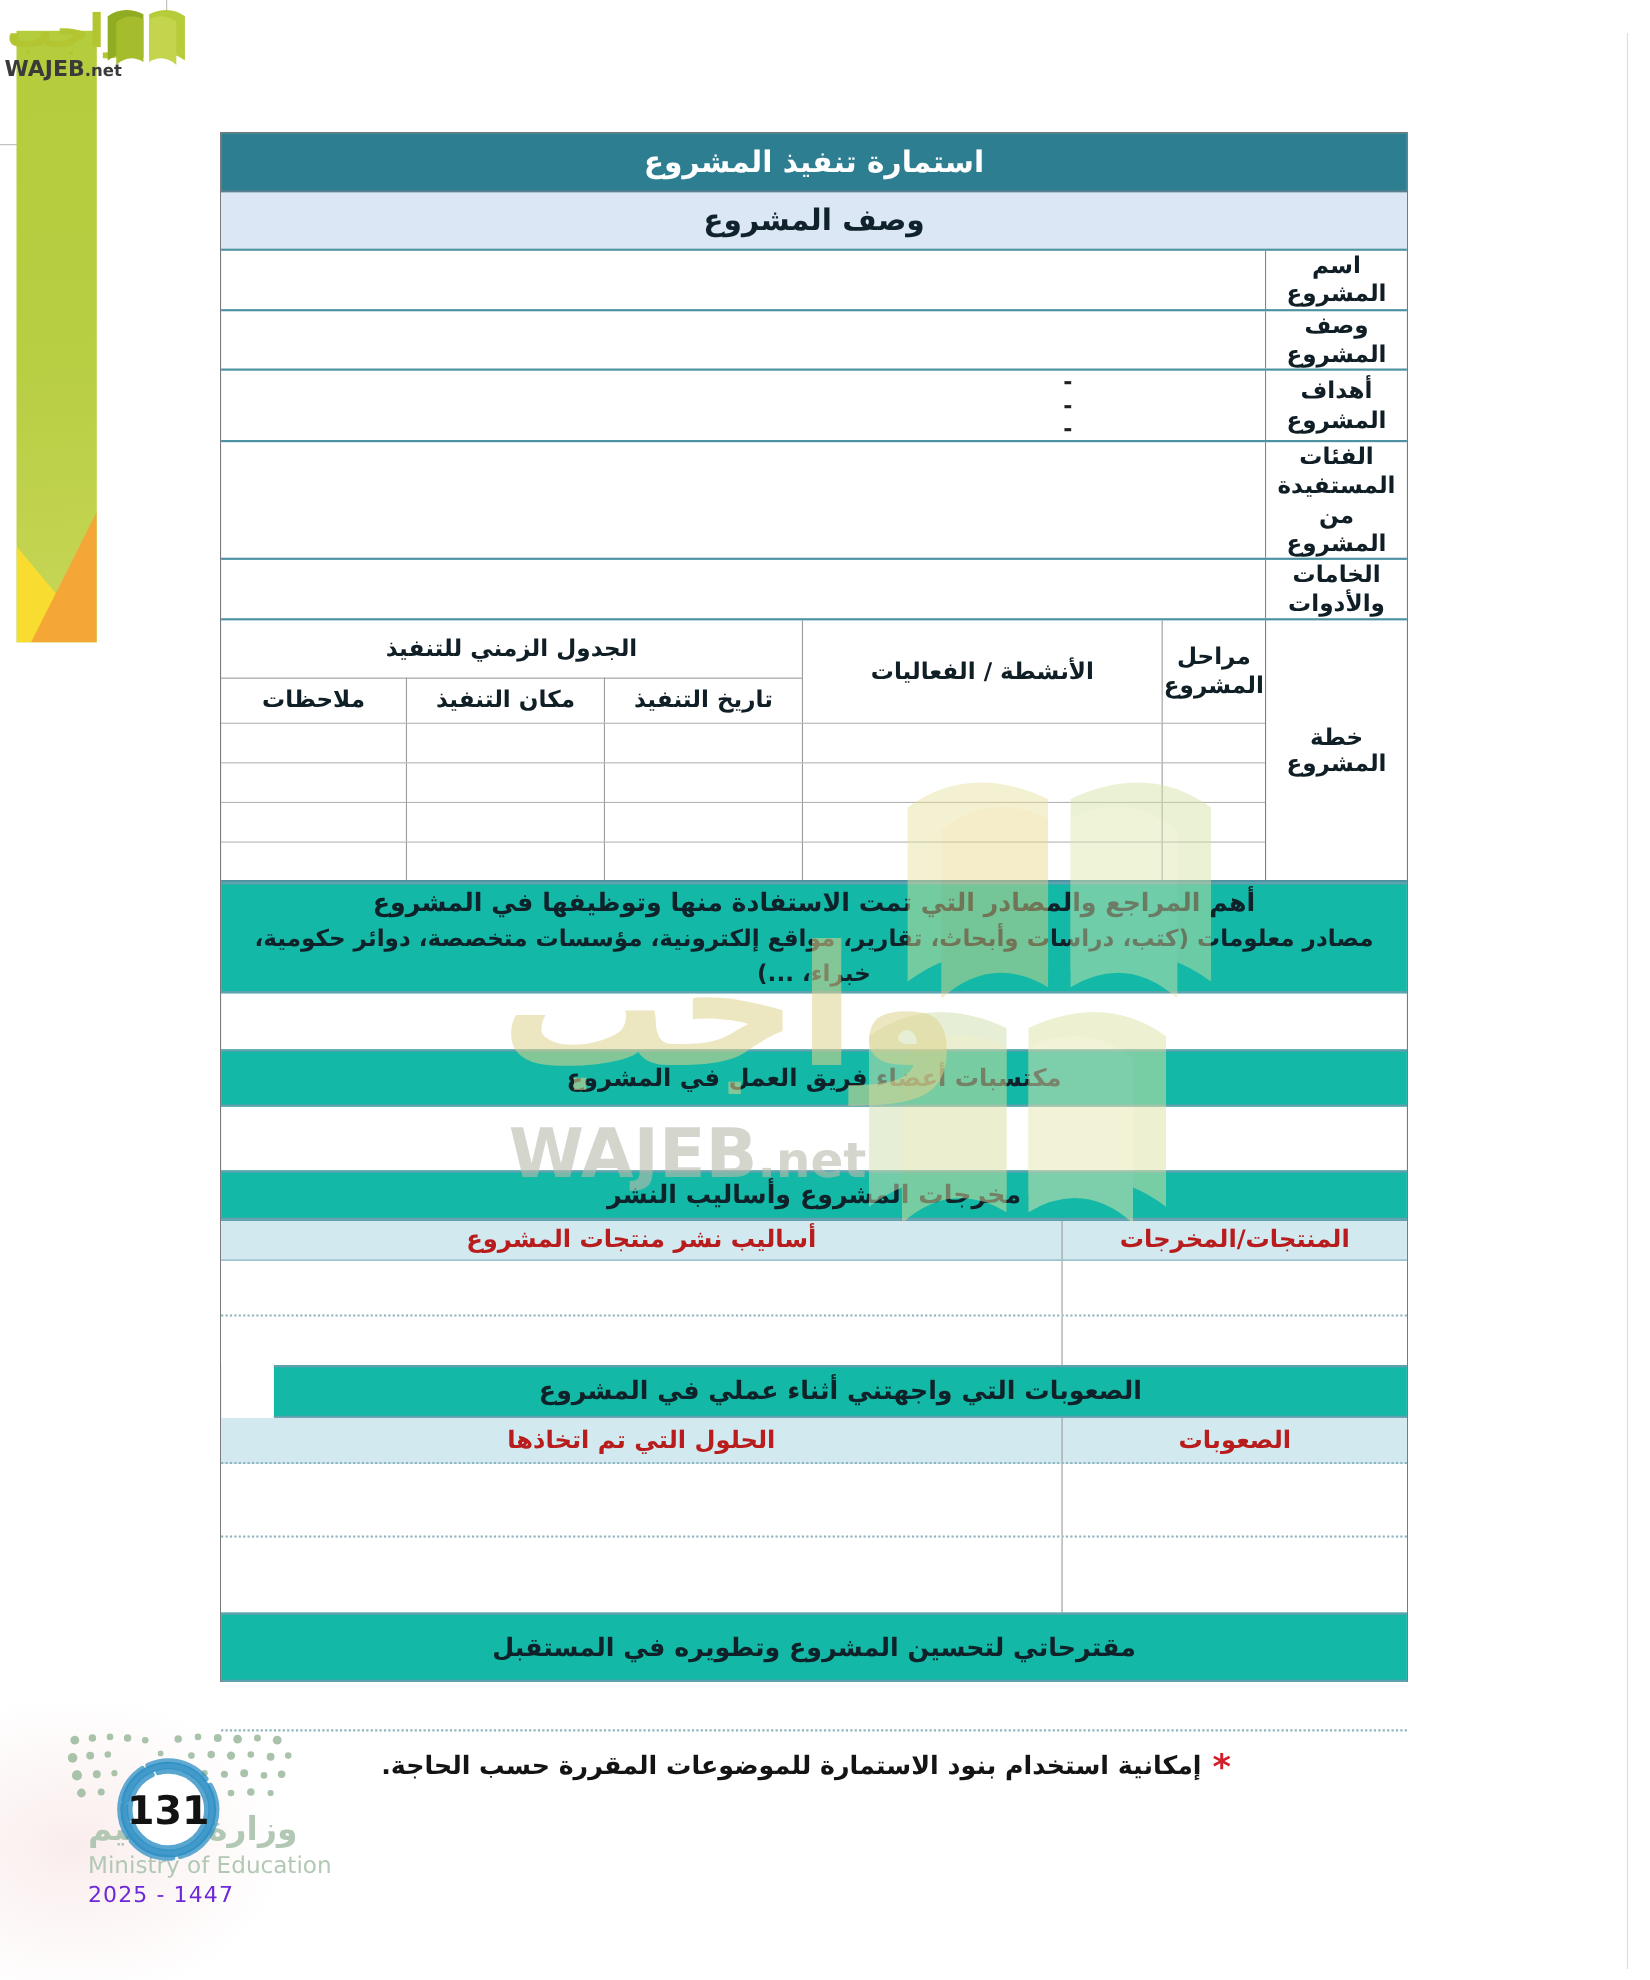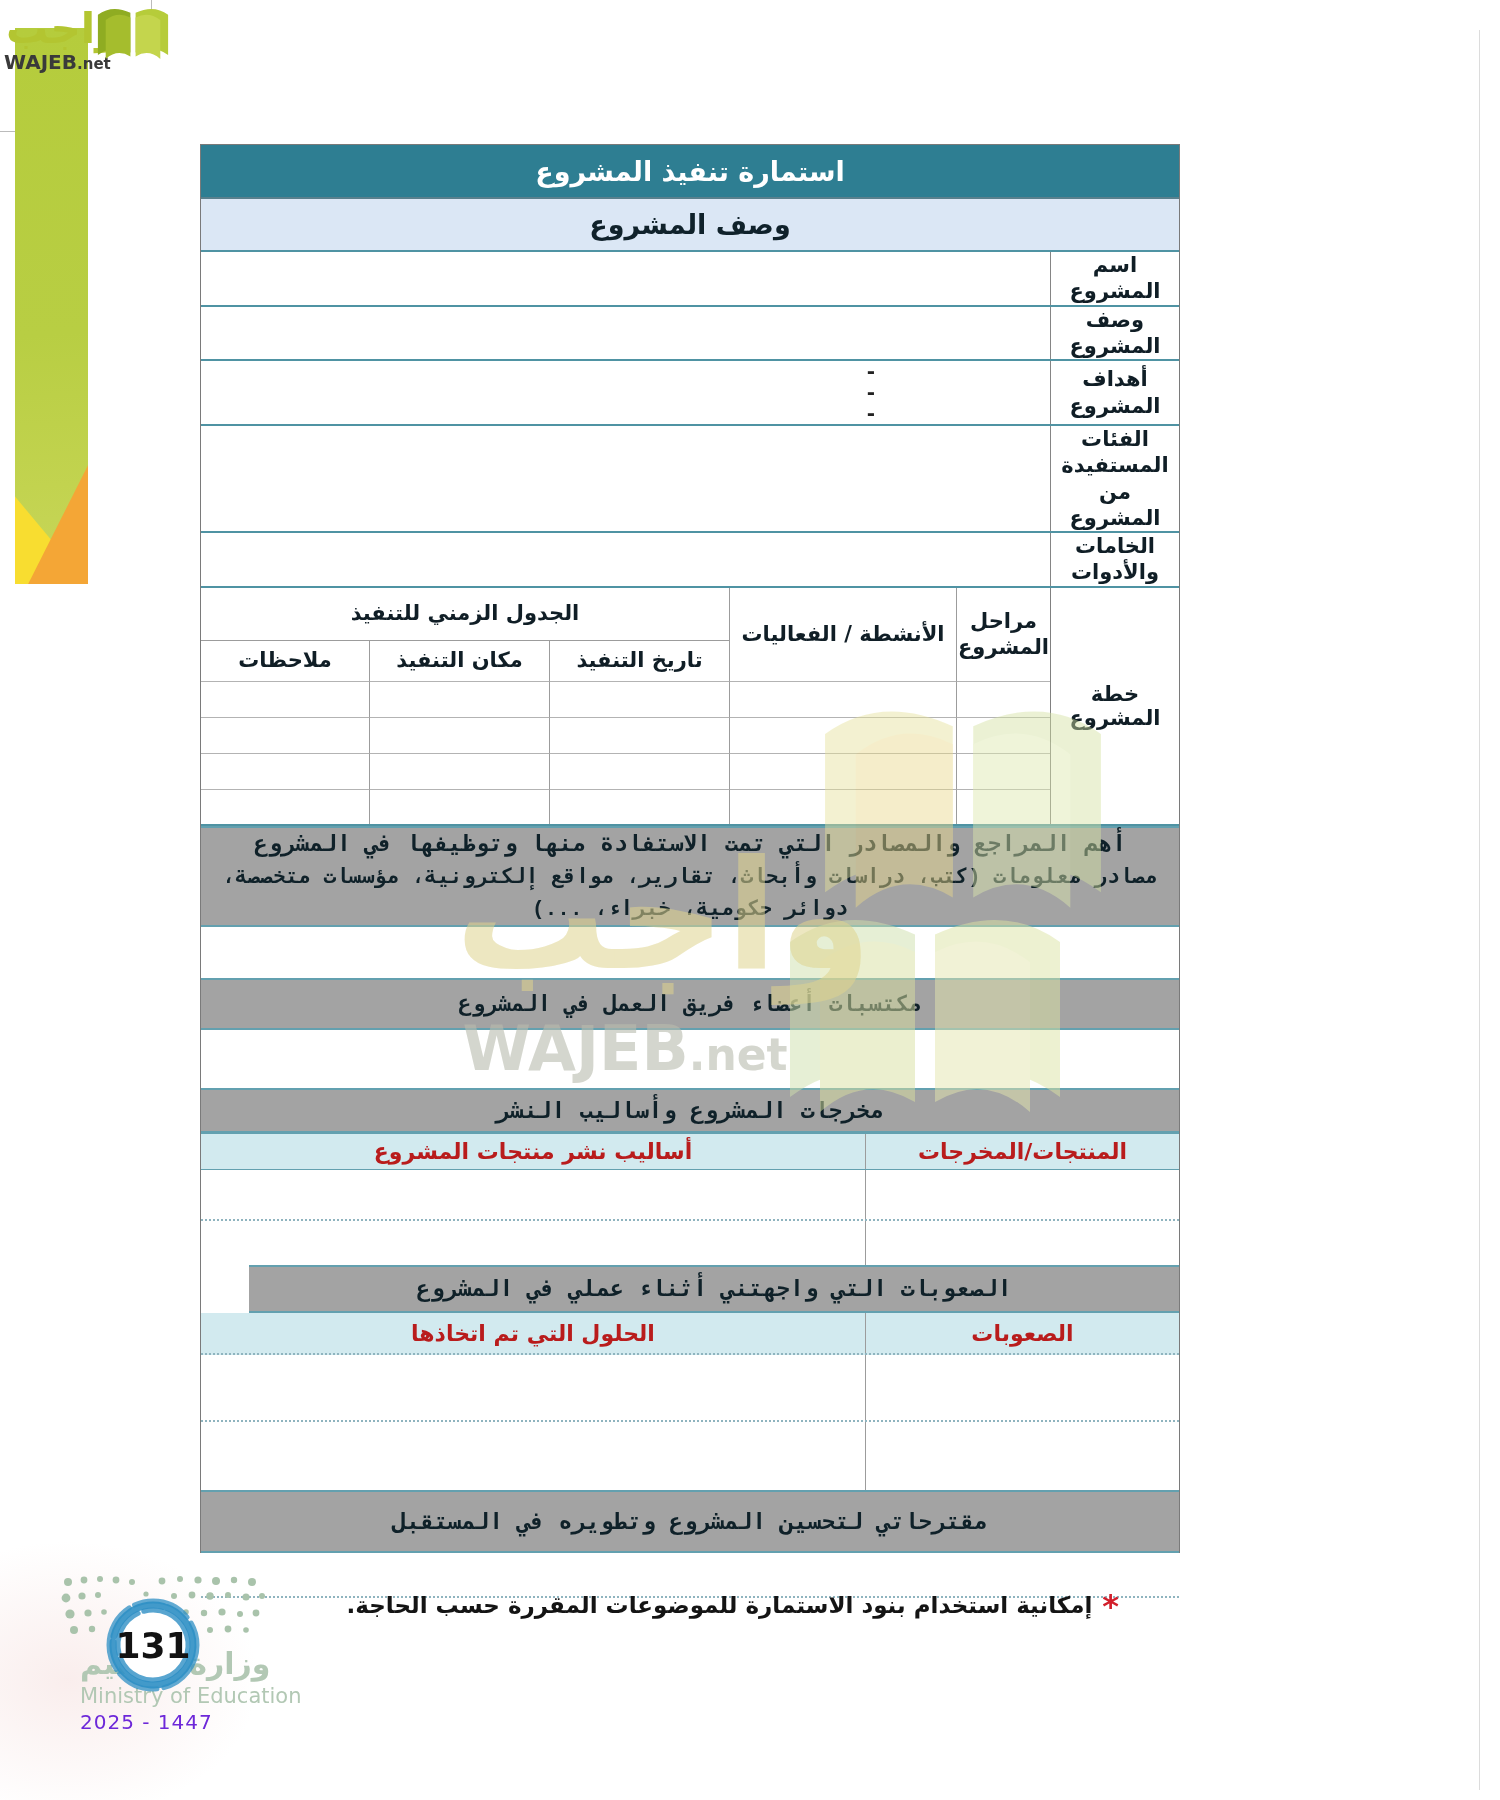--- a/index.html
+++ b/index.html
@@ -48,21 +48,21 @@
   .brand-en {
     left:4px; top:50px; width:96px; text-align:center;
     font-weight:bold; color:#3a3a3a; font-size:20px; letter-spacing:0px; z-index:3;
     white-space:nowrap;
   }
   .brand-en .tld { font-size:15px; }
   .brand-book { left:94px; top:2px; z-index:3; }
 
   
   .form {
-    left:200px; top:144px; width:980px; height:1409px;
+    left:200px; top:120px; width:1080px; height:1409px;
     border:1px solid #7a7a7a;
     display:flex; flex-direction:column;
     background:#fff;
   }
   .row { display:flex; width:100%; }
 
   .r-title {
     flex:0 0 54px; background:#2e7e92;
     display:flex; align-items:center; justify-content:center;
     color:#fff; font-size:27px; font-weight:bold;
@@ -109,24 +109,24 @@
              font-weight:bold; font-size:21px; color:#101e26; }
   .p-sub { border-top:1px solid #9c9c9c; }
   .p-sub.b2,.p-sub.b3 { border-left:1px solid #9c9c9c; }
   .pcell { border-top:1px solid #b3b3b3; }
   .pc2,.pc3,.pc4,.pc5 { border-left:1px solid #9c9c9c; }
   .pc1{grid-column:1} .pc2{grid-column:2} .pc3{grid-column:3} .pc4{grid-column:4} .pc5{grid-column:5}
   .pr3{grid-row:3} .pr4{grid-row:4} .pr5{grid-row:5} .pr6{grid-row:6}
 
   
   .band {
-    background:#a3a3a3;
+    background:#14b8a6;
     border-top:2px solid #63a0af; border-bottom:2px solid #63a0af;
     display:flex; flex-direction:column; align-items:center; justify-content:center;
-    font-weight:bold; color:#0f2129; text-align:center;font-family:Liberation Mono, monospace;
+    font-weight:bold; color:#0f2129; text-align:center;
   }
   .band-refs { flex:0 0 77px; font-size:23px; line-height:1.5; }
   .band-refs .sub { font-size:21px; }
   .band-gains { flex:0 0 52px; font-size:22px; }
   .band-out { flex:0 0 45px; font-size:23px; }
   .band-diff { flex:0 0 48px; font-size:23px;margin-left:48px; }
   .band-sugg { flex:0 0 63px; font-size:23px; }
   .blank1 { flex:0 0 51px; }
   .blank2 { flex:0 0 58px; }
 

